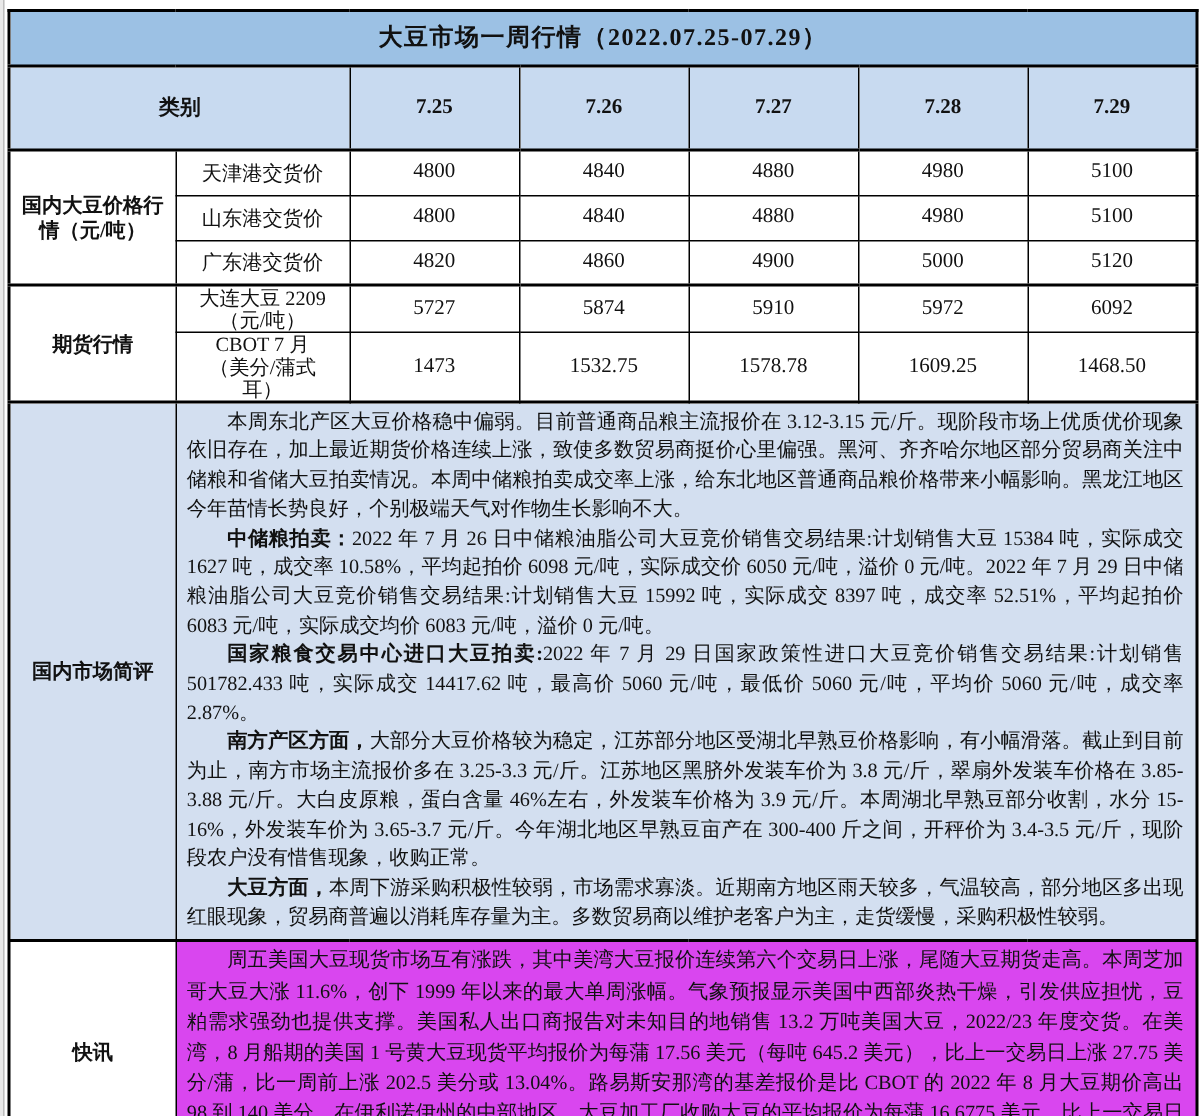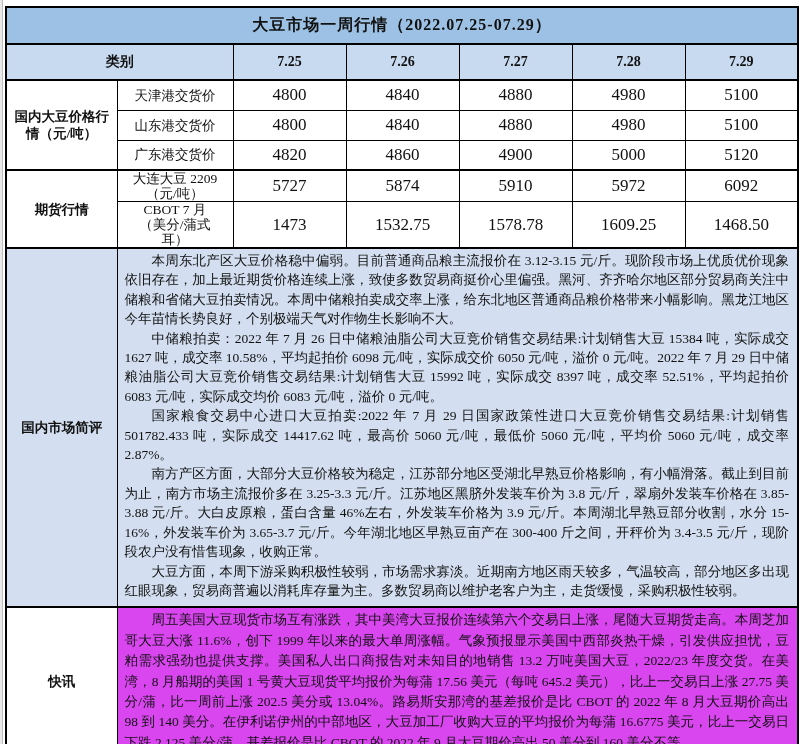--- a/index.html
+++ b/index.html
@@ -23,34 +23,34 @@
     position:absolute;left:5px;top:6px;
     width:792px;border-collapse:collapse;table-layout:fixed;
     border:2px solid var(--border);
   }
   td{border:1px solid var(--border);padding:0;vertical-align:middle;overflow:hidden;}
   .thick-top{border-top:2px solid var(--border);}
   .title-cell{
     background:var(--header-bg);text-align:center;
     font-weight:bold;font-size:16px;letter-spacing:1px;height:37px;
   }
-  .cat-row td{background:var(--subheader-bg);font-weight:bold;font-size:14px;text-align:center;height:36px;}
+  .cat-row td{background:var(--subheader-bg);font-weight:bold;font-size:14px;text-align:center;height:56px;}
   .label-cell{font-weight:bold;font-size:13.5px;text-align:center;line-height:17px;background:#ffffff;padding:16px 4px;}
   .sub-cell{font-size:13.5px;text-align:center;line-height:15px;background:#ffffff;padding:0 14px;}
-  .val-cell{font-size:17px;text-align:center;background:#ffffff;font-family:"Liberation Serif","DejaVu Serif",serif;}
+  .val-cell{font-size:14px;text-align:center;background:#ffffff;font-family:"Liberation Serif","DejaVu Serif",serif;}
   .price-row{height:30px;}
   .fut-row{height:29px;}
   .comment-cell{
     background:var(--comment-bg);
     font-size:13.5px;line-height:19.4px;text-align:justify;
     padding:2px 8px 6px 7px;vertical-align:top;
   }
   .comment-label{background:var(--comment-bg);}
   .comment-cell p{margin:0;text-indent:2em;}
-  .lead{font-weight:normal;}
+  .lead{font-weight:bold;}
   .news-cell{
     background:#d946ef;font-size:13.5px;line-height:20.4px;text-align:justify;
     padding:2px 8px 2px 7px;vertical-align:top;
   }
   .news-cell p{margin:0;text-indent:2em;}
   .note-row td{background:var(--note-bg);height:23px;}
   .note-label{font-weight:bold;font-size:13.5px;text-align:center;}
   .note-text{font-size:13.5px;text-align:left;padding-left:7px;text-indent:2em;}
 </style>
 </head>

